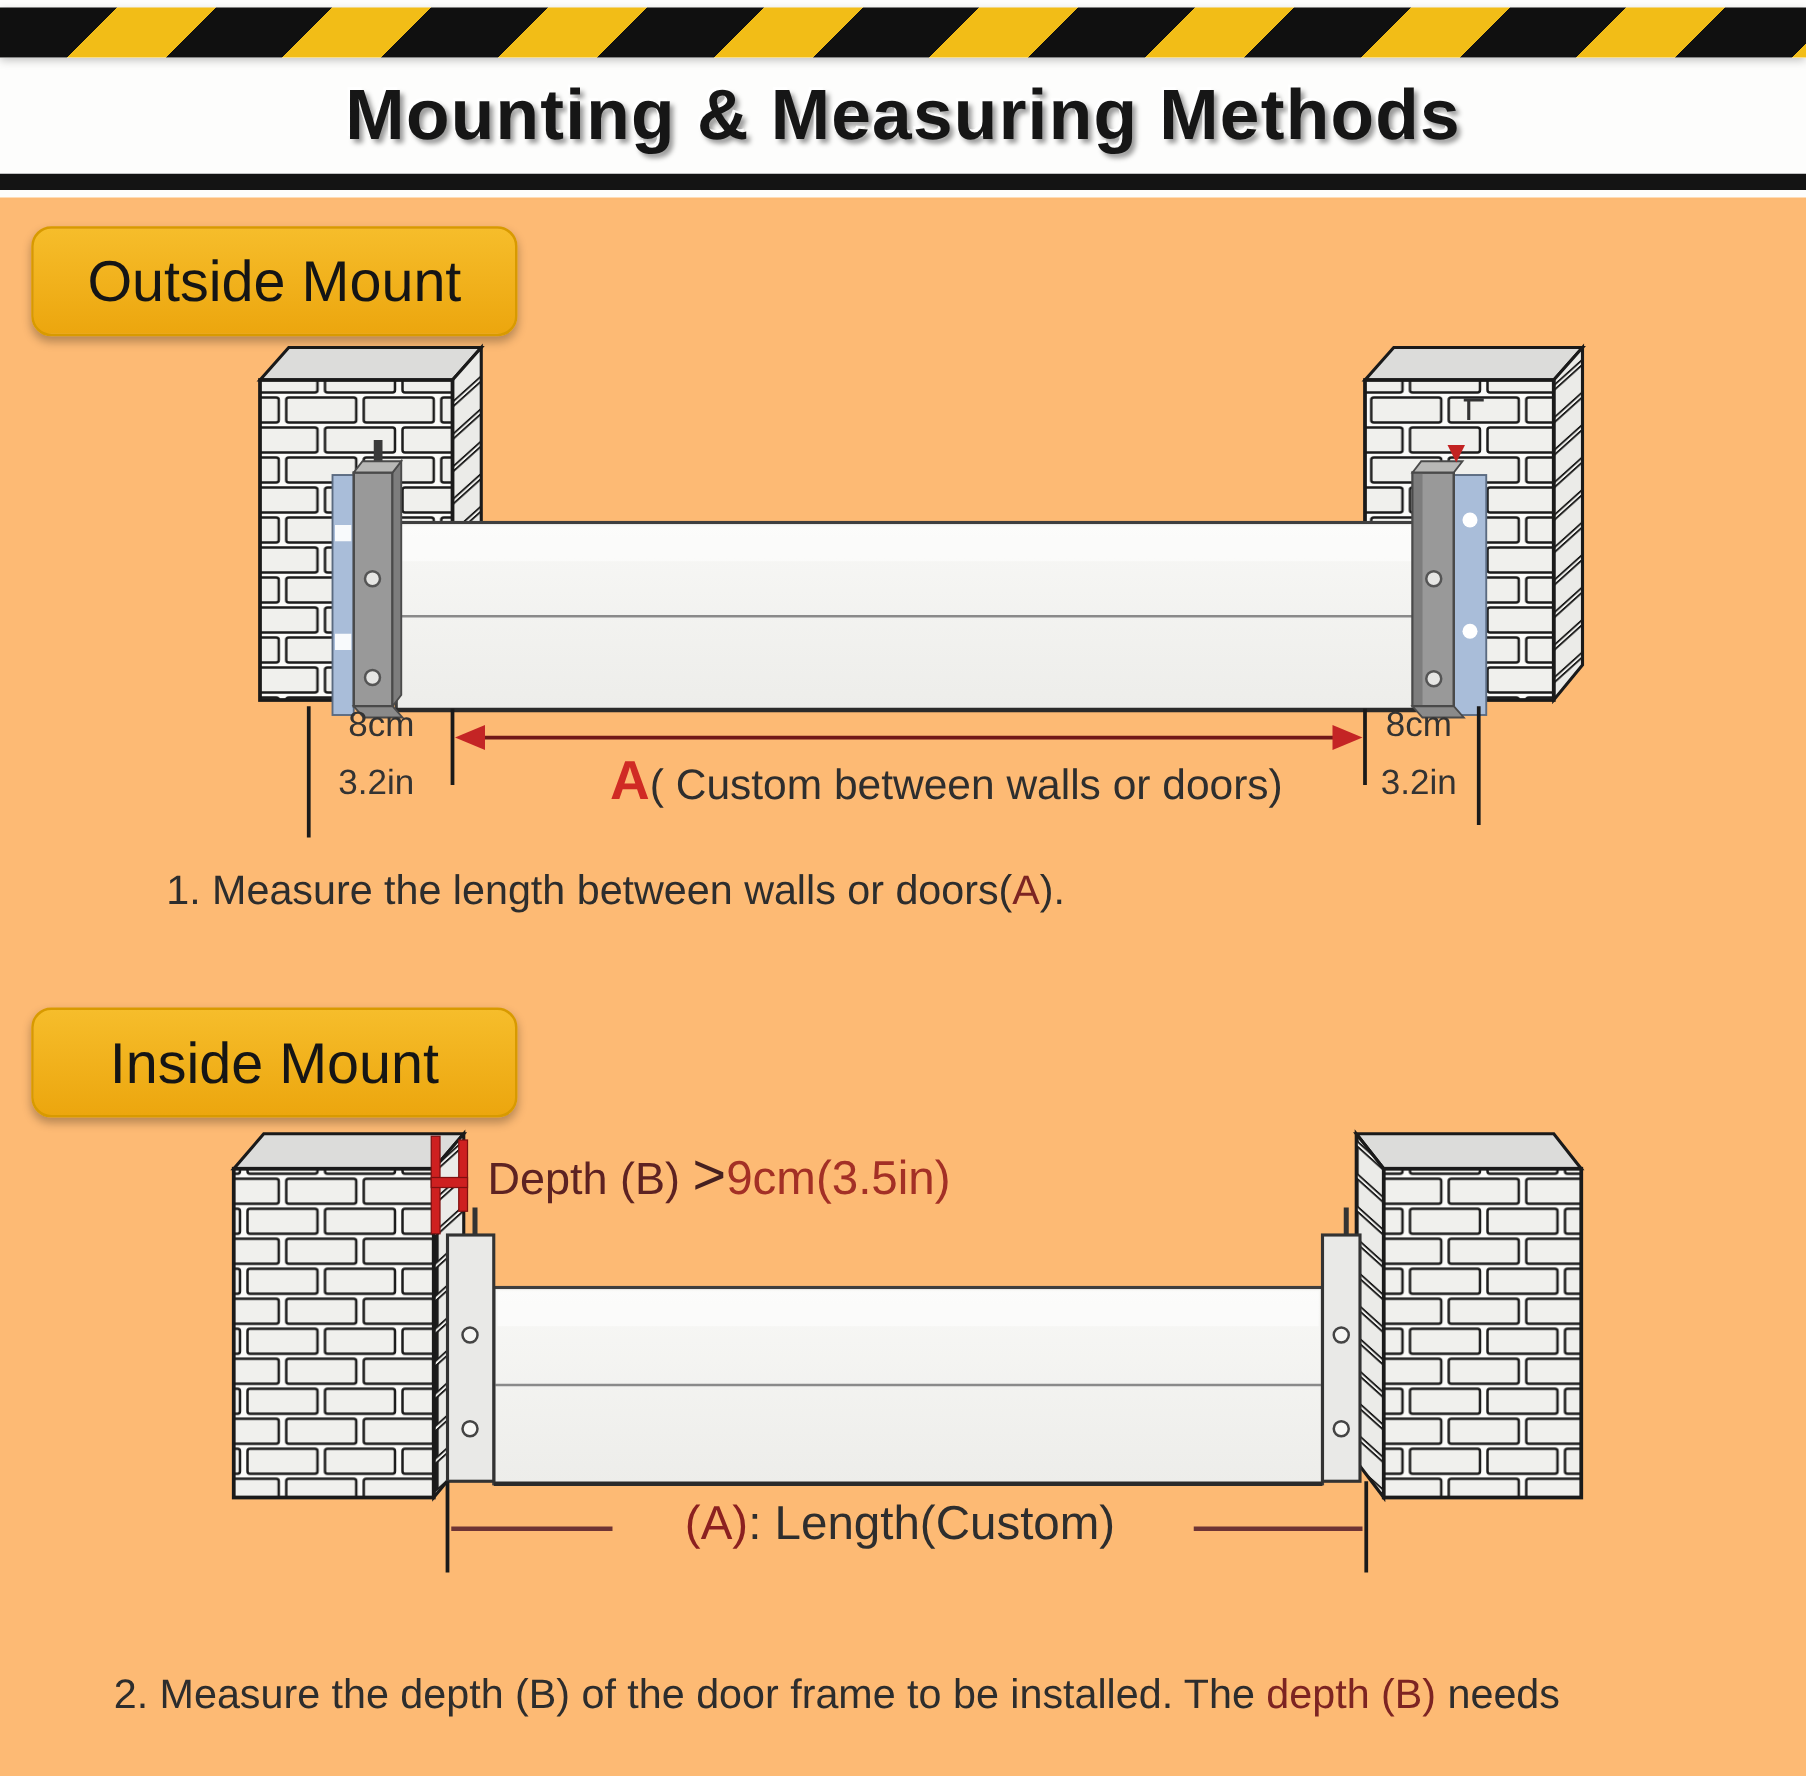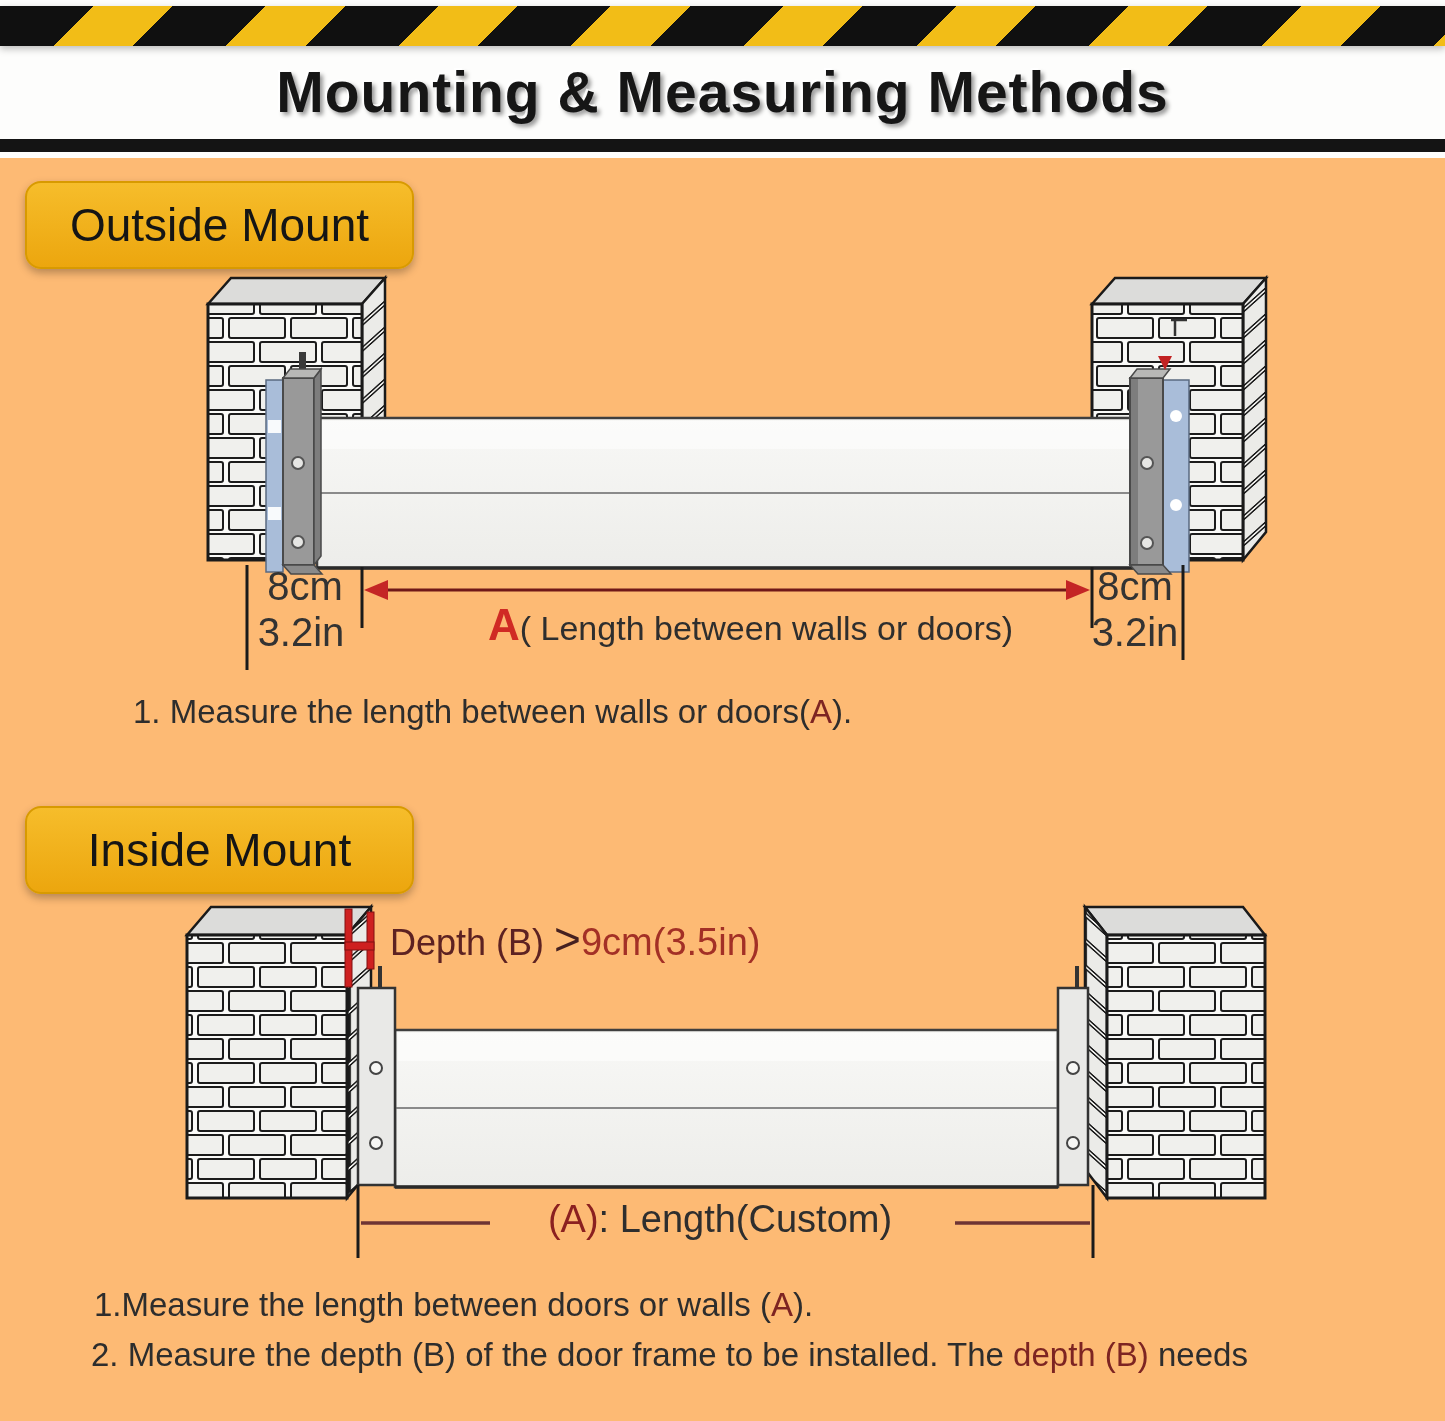--- a/index.html
+++ b/index.html
@@ -26,21 +26,21 @@
   .badge.outside{top:181px;}
   .badge.inside{top:806px;}
 
   
   .diag{position:absolute;}
   .diag1{left:165px;top:268px;width:1120px;height:410px;}
   .diag2{left:165px;top:893px;width:1120px;height:400px;}
 
   
   .ovl{position:absolute;white-space:nowrap;color:#2a2a2a;}
-  .dimtxt{font-size:40px;color:#333;text-align:center;}
+  .dimtxt{font-size:28px;color:#333;text-align:center;}
   .dl-cm{left:247px;top:564px;width:116px;}
   .dl-in{left:243px;top:610px;width:116px;}
   .dr-cm{left:1085px;top:564px;width:100px;}
   .dr-in{left:1085px;top:610px;width:100px;}
   .dim-a{left:488px;top:600px;font-size:34px;color:#2e2e2e;}
   .red-a{font-size:44px;font-weight:bold;color:#d02a24;}
   .maroon{color:#7d2422;}
   .step{font-size:33px;color:#2d2d2d;}
   .s1a{left:133px;top:693px;}
   .s1b{left:133px;top:747px;}
@@ -151,21 +151,21 @@
         <polygon points="199,322 223,312 223,332" fill="#c42525"></polygon>
         <polygon points="925,322 901,312 901,332" fill="#c42525"></polygon>
       </g>
     </g>
   </svg>
 
   <div class="ovl dimtxt dl-cm">8cm</div>
   <div class="ovl dimtxt dl-in">3.2in</div>
   <div class="ovl dimtxt dr-cm">8cm</div>
   <div class="ovl dimtxt dr-in">3.2in</div>
-  <div class="ovl dim-a"><span class="red-a">A</span><span>( Length between walls or doors)</span></div>
+  <div class="ovl dim-a"><span class="red-a">A</span><span>( Custom between walls or doors)</span></div>
 
   <div class="ovl step s1a"><span>1. Measure the length between walls or doors(</span><span class="maroon">A</span><span>).</span></div>
 
   <svg class="diag diag2" viewBox="0 0 1120 400">
 
     <g>
       <polygon points="22,42 46,14 206,14 182,42" fill="#dcdcda" stroke="#1a1a1a" stroke-width="2.5"></polygon>
       <polygon points="182,42 206,14 206,276 182,305" fill="url(#brickSideR)" stroke="#1a1a1a" stroke-width="2.5"></polygon>
       <rect x="22" y="42" width="160" height="263" fill="url(#brick)" stroke="#1a1a1a" stroke-width="3"></rect>
     </g>
@@ -207,16 +207,15 @@
       <line x1="193" y1="292" x2="193" y2="365" stroke="#1a1a1a" stroke-width="3"></line>
       <line x1="928" y1="292" x2="928" y2="365" stroke="#1a1a1a" stroke-width="3"></line>
       <line x1="196" y1="330" x2="325" y2="330" stroke="#6e3434" stroke-width="3.5"></line>
       <line x1="790" y1="330" x2="925" y2="330" stroke="#6e3434" stroke-width="3.5"></line>
     </g>
   </svg>
 
   <div class="ovl depth-note"><span>Depth (B) </span><span class="depth-gt">&gt;</span><span class="depth-val">9cm(3.5in)</span></div>
   <div class="ovl dim-a2"><span class="a2red">(A)</span><span>: Length(Custom)</span></div>
 
-  <div class="ovl step s2a"><span>1.Measure the length between doors or walls (</span><span class="maroon">A</span><span>).</span></div>
   <div class="ovl step s2b"><span>2. Measure the depth (B) of the door frame to be installed. The </span><span class="maroon">depth (B)</span><span> needs</span></div>
 
 </div>
 
 </body></html>

